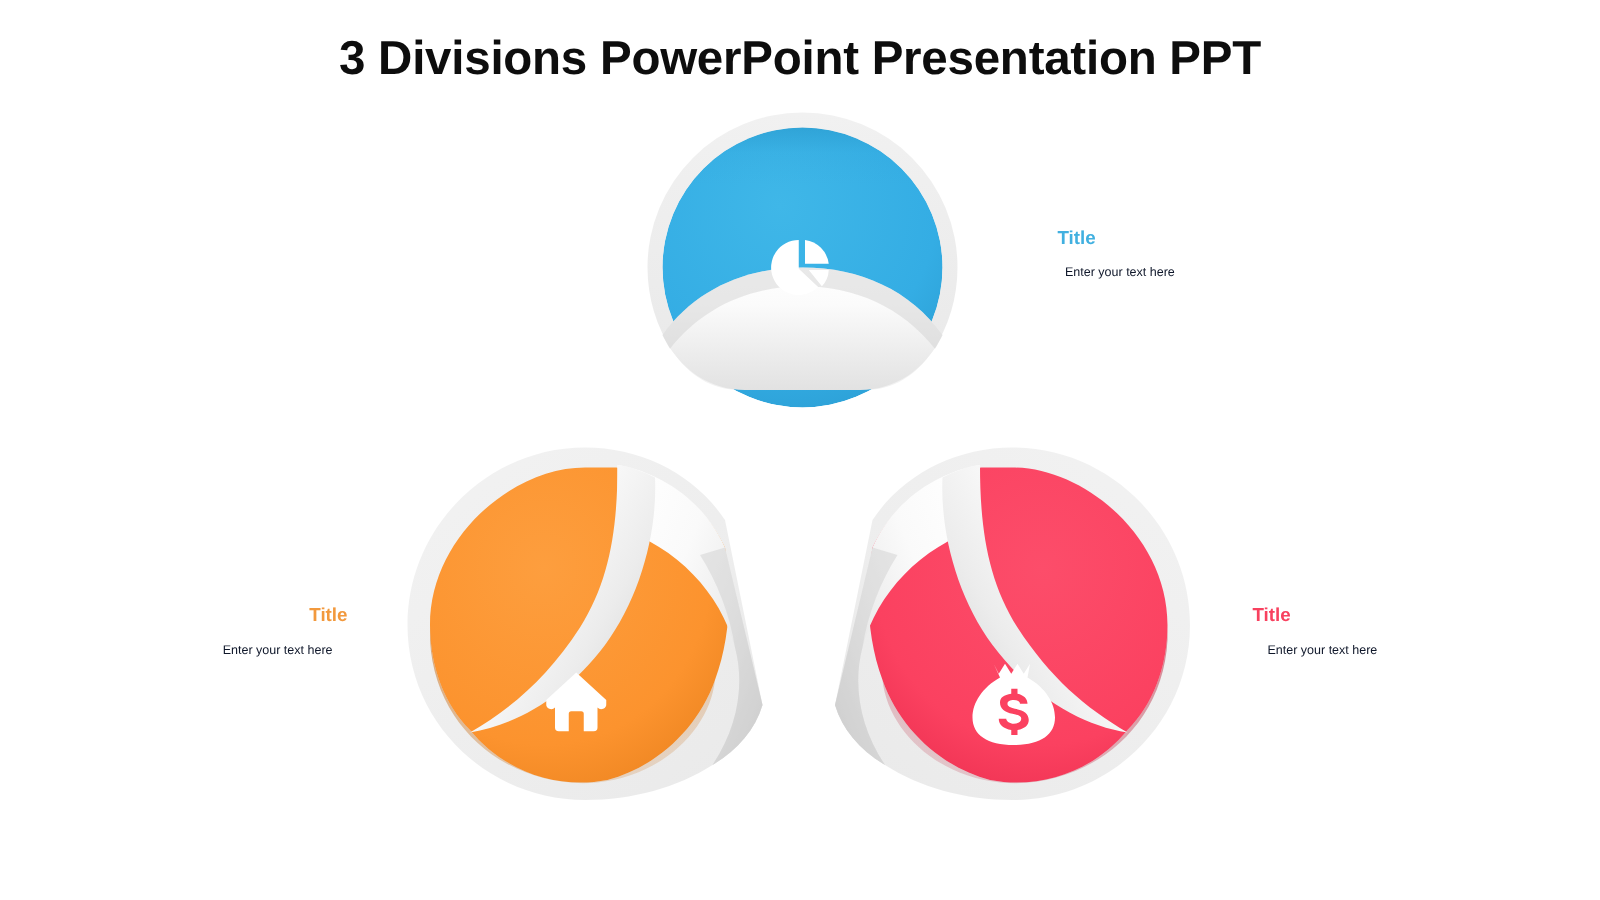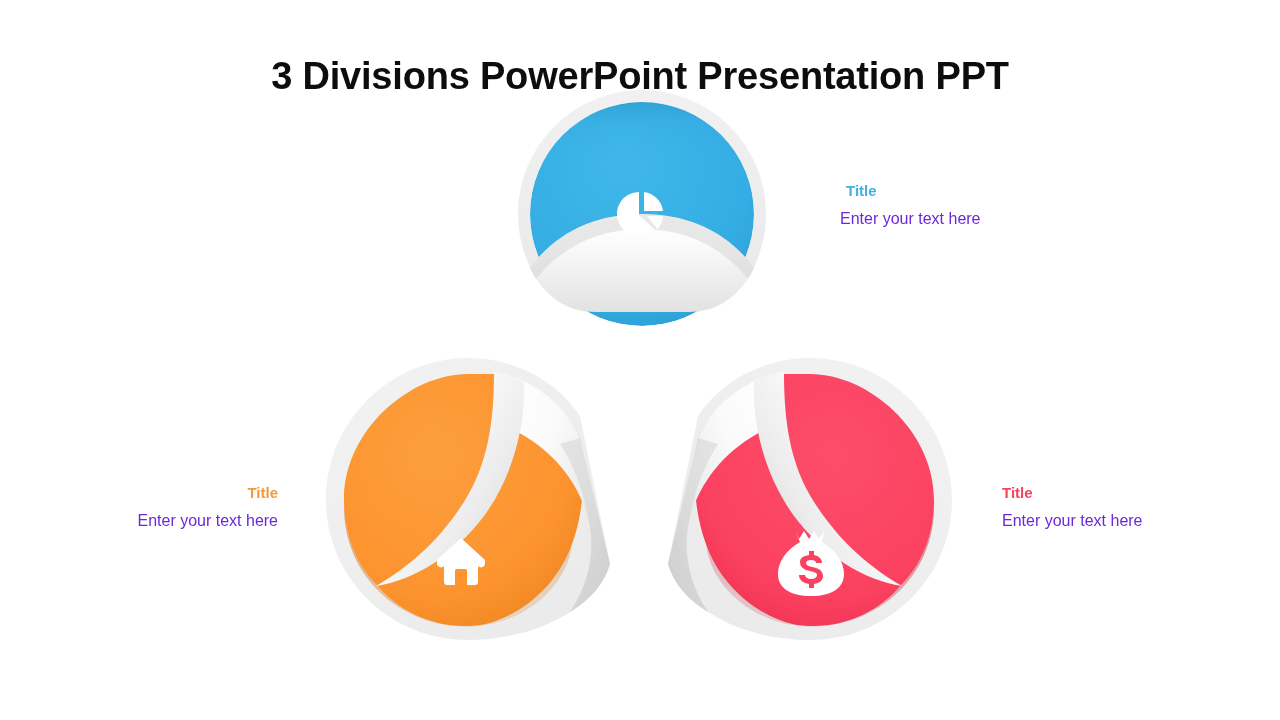--- a/index.html
+++ b/index.html
@@ -29,21 +29,20 @@
     position: absolute;
     left: 0;
     top: 26px;
     width: 1280px;
     text-align: center;
     font-size: 38px;
     font-weight: bold;
     color: #0d0d0d;
     letter-spacing: -0.2px;
     white-space: nowrap;
-    margin-top: 29px;
   }
 
   
   .sticker {
     position: absolute;
   }
   .sticker svg {
     display: block;
     overflow: visible;
   }
@@ -57,24 +56,24 @@
     position: absolute;
     line-height: 1.25;
   }
   .callout .callout-title {
     font-size: 15px;
     font-weight: bold;
     margin: 0 0 8px 0;
     white-space: nowrap;
   }
   .callout .callout-body {
-    font-size: 16px;
+    font-size: 10px;
     font-weight: normal;
-    color: #6d28d9;
-    margin: 0;
+    color: #0f172a;
+    margin: 12px;
     white-space: nowrap;
   }
 
   #callout-top {
     left: 840px;
     top: 182px;
     text-align: left;
   }
   #callout-top .callout-title { color: #41b0e0; padding-left: 6px; }
 

